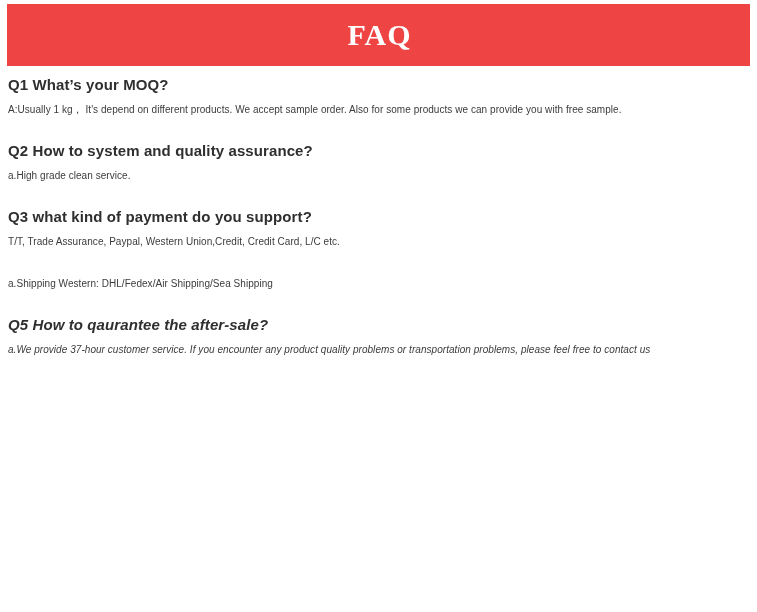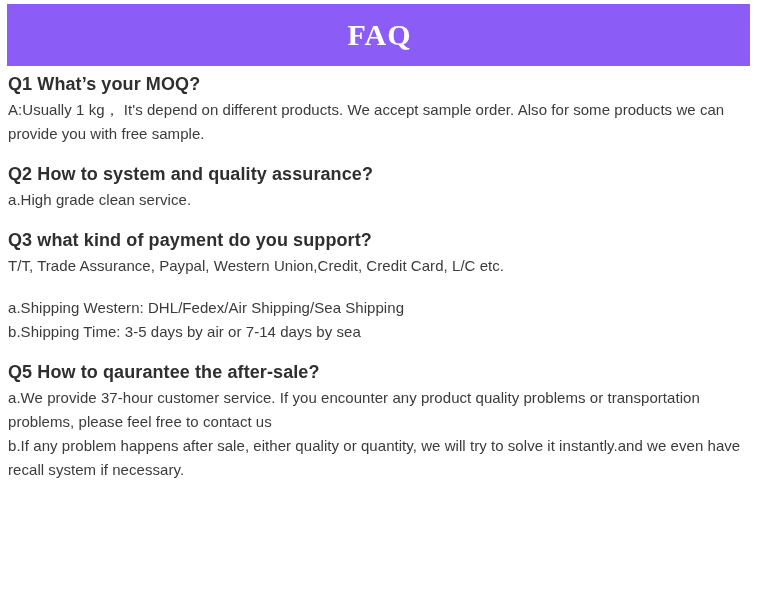--- a/index.html
+++ b/index.html
@@ -19,21 +19,21 @@
     position: relative;
     background: #ffffff;
     box-sizing: border-box;
   }
   .faq-banner {
     position: absolute;
     left: 7px;
     top: 4px;
     width: 743px;
     height: 62px;
-    background: #8b5cf6;
+    background: #ef4444;
     display: flex;
     align-items: center;
     justify-content: center;
   }
   .faq-banner-title {
     color: #ffffff;
     font-family: "Liberation Serif", "DejaVu Serif", serif;
     font-weight: bold;
     font-size: 30px;
     letter-spacing: 1px;
@@ -44,31 +44,32 @@
     position: absolute;
     left: 8px;
     top: 74px;
     width: 742px;
   }
   .faq-item {
     margin-bottom: 18px;
   }
   .faq-item:last-child {
     margin-bottom: 12px;
+    font-style: italic;
   }
   .faq-question {
-    font-size: 18px;
+    font-size: 15px;
     font-weight: bold;
     color: #2f2f2f;
     line-height: 21px;
     margin: 0 0 3px 0;
     letter-spacing: 0.1px;
   }
   .faq-answer-line {
-    font-size: 15px;
+    font-size: 10px;
     font-weight: normal;
     color: #3b3b3b;
     line-height: 24px;
     margin: 0;
     letter-spacing: 0.05px;
   }
 </style>
 </head>
 <body>
 
@@ -90,23 +91,21 @@
       <p class="faq-answer-line">a.High grade clean service.</p>
     </div>
 
     <div class="faq-item">
       <p class="faq-question">Q3 what kind of payment do you support?</p>
       <p class="faq-answer-line">T/T, Trade Assurance, Paypal, Western Union,Credit, Credit Card, L/C etc.</p>
     </div>
 
     <div class="faq-item">
       <p class="faq-answer-line">a.Shipping Western: DHL/Fedex/Air Shipping/Sea Shipping</p>
-      <p class="faq-answer-line">b.Shipping Time: 3-5 days by air or 7-14 days by sea</p>
     </div>
 
     <div class="faq-item">
       <p class="faq-question">Q5 How to qaurantee the after-sale?</p>
       <p class="faq-answer-line">a.We provide 37-hour customer service. If you encounter any product quality problems or transportation problems, please feel free to contact us</p>
-      <p class="faq-answer-line">b.If any problem happens after sale, either quality or quantity, we will try to solve it instantly.and we even have recall system if necessary.</p>
     </div>
 
   </div>
 </div>
 
 </body></html>

